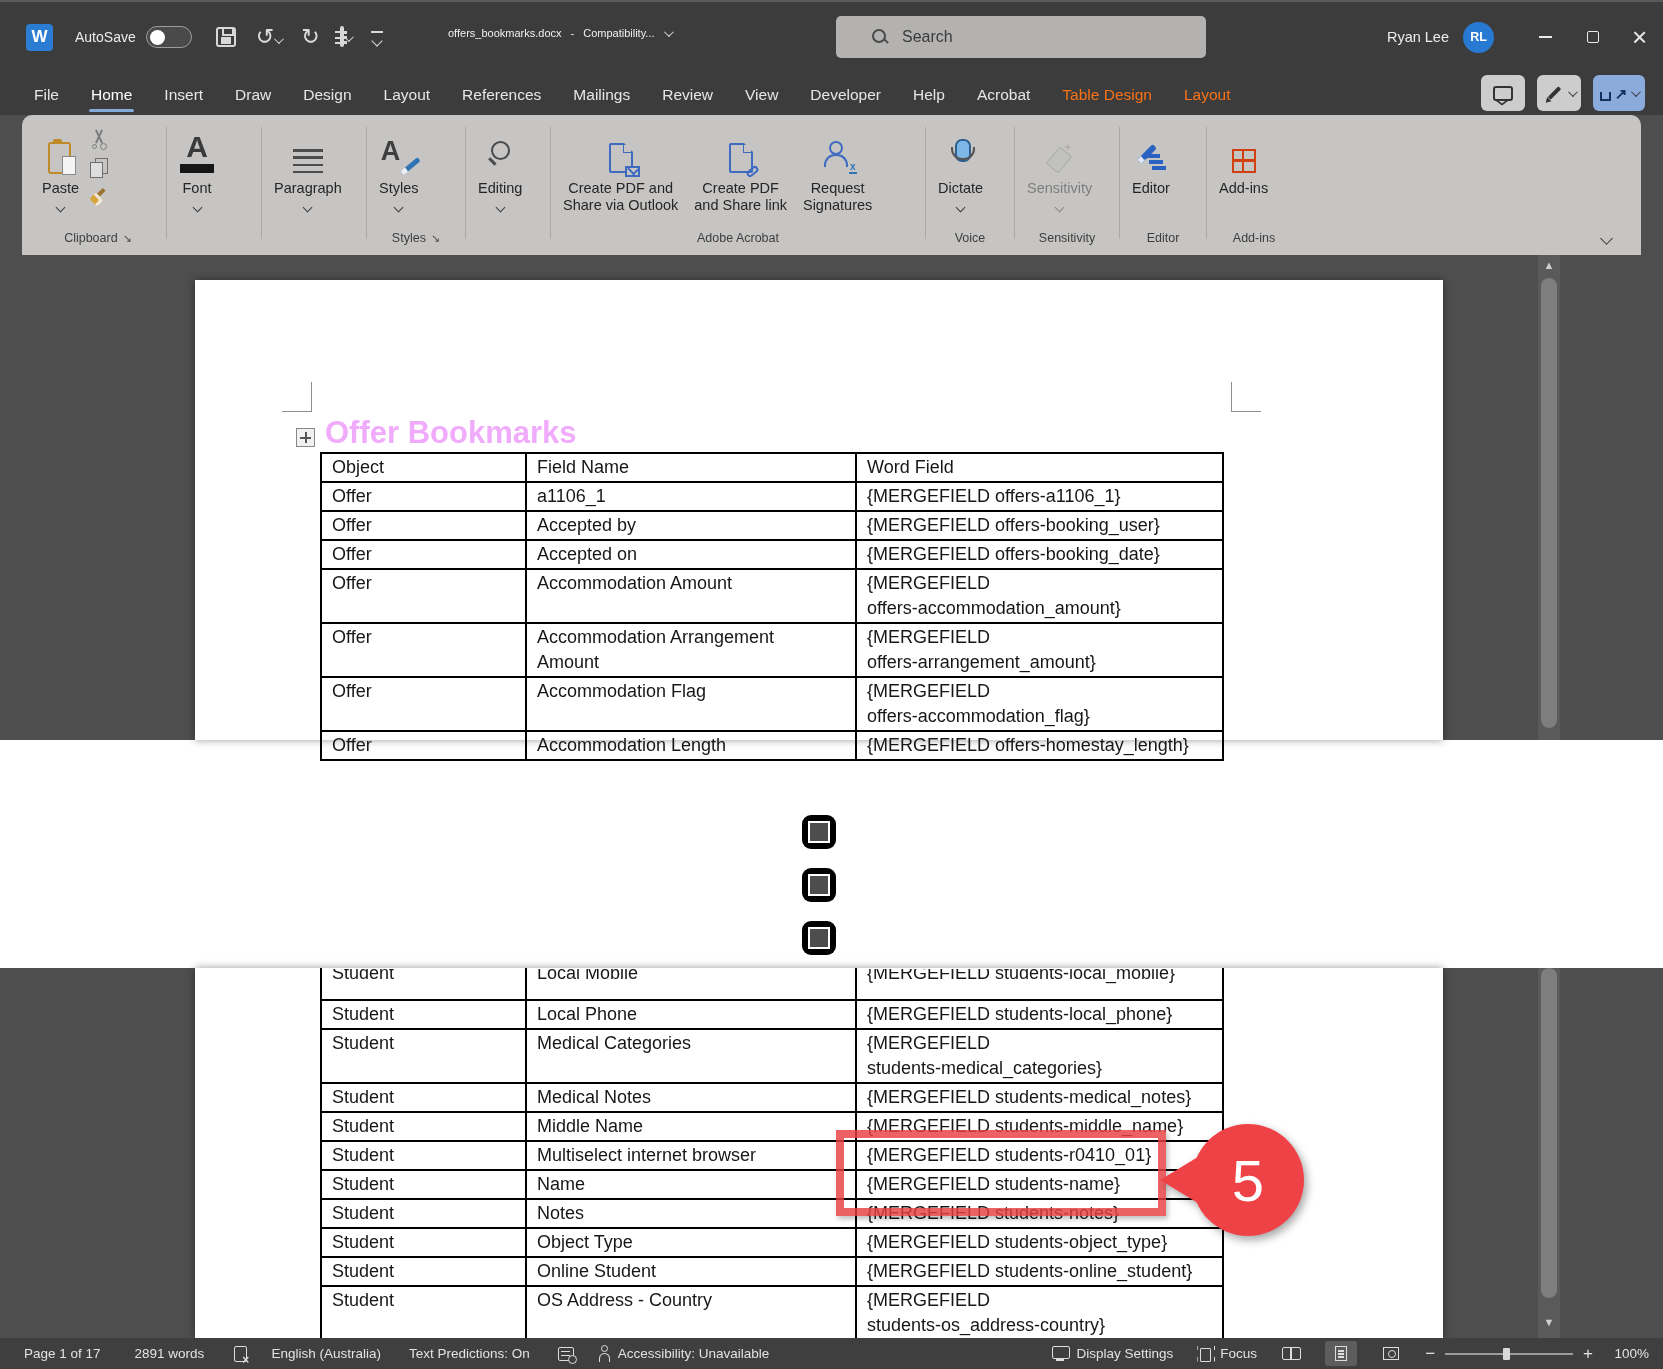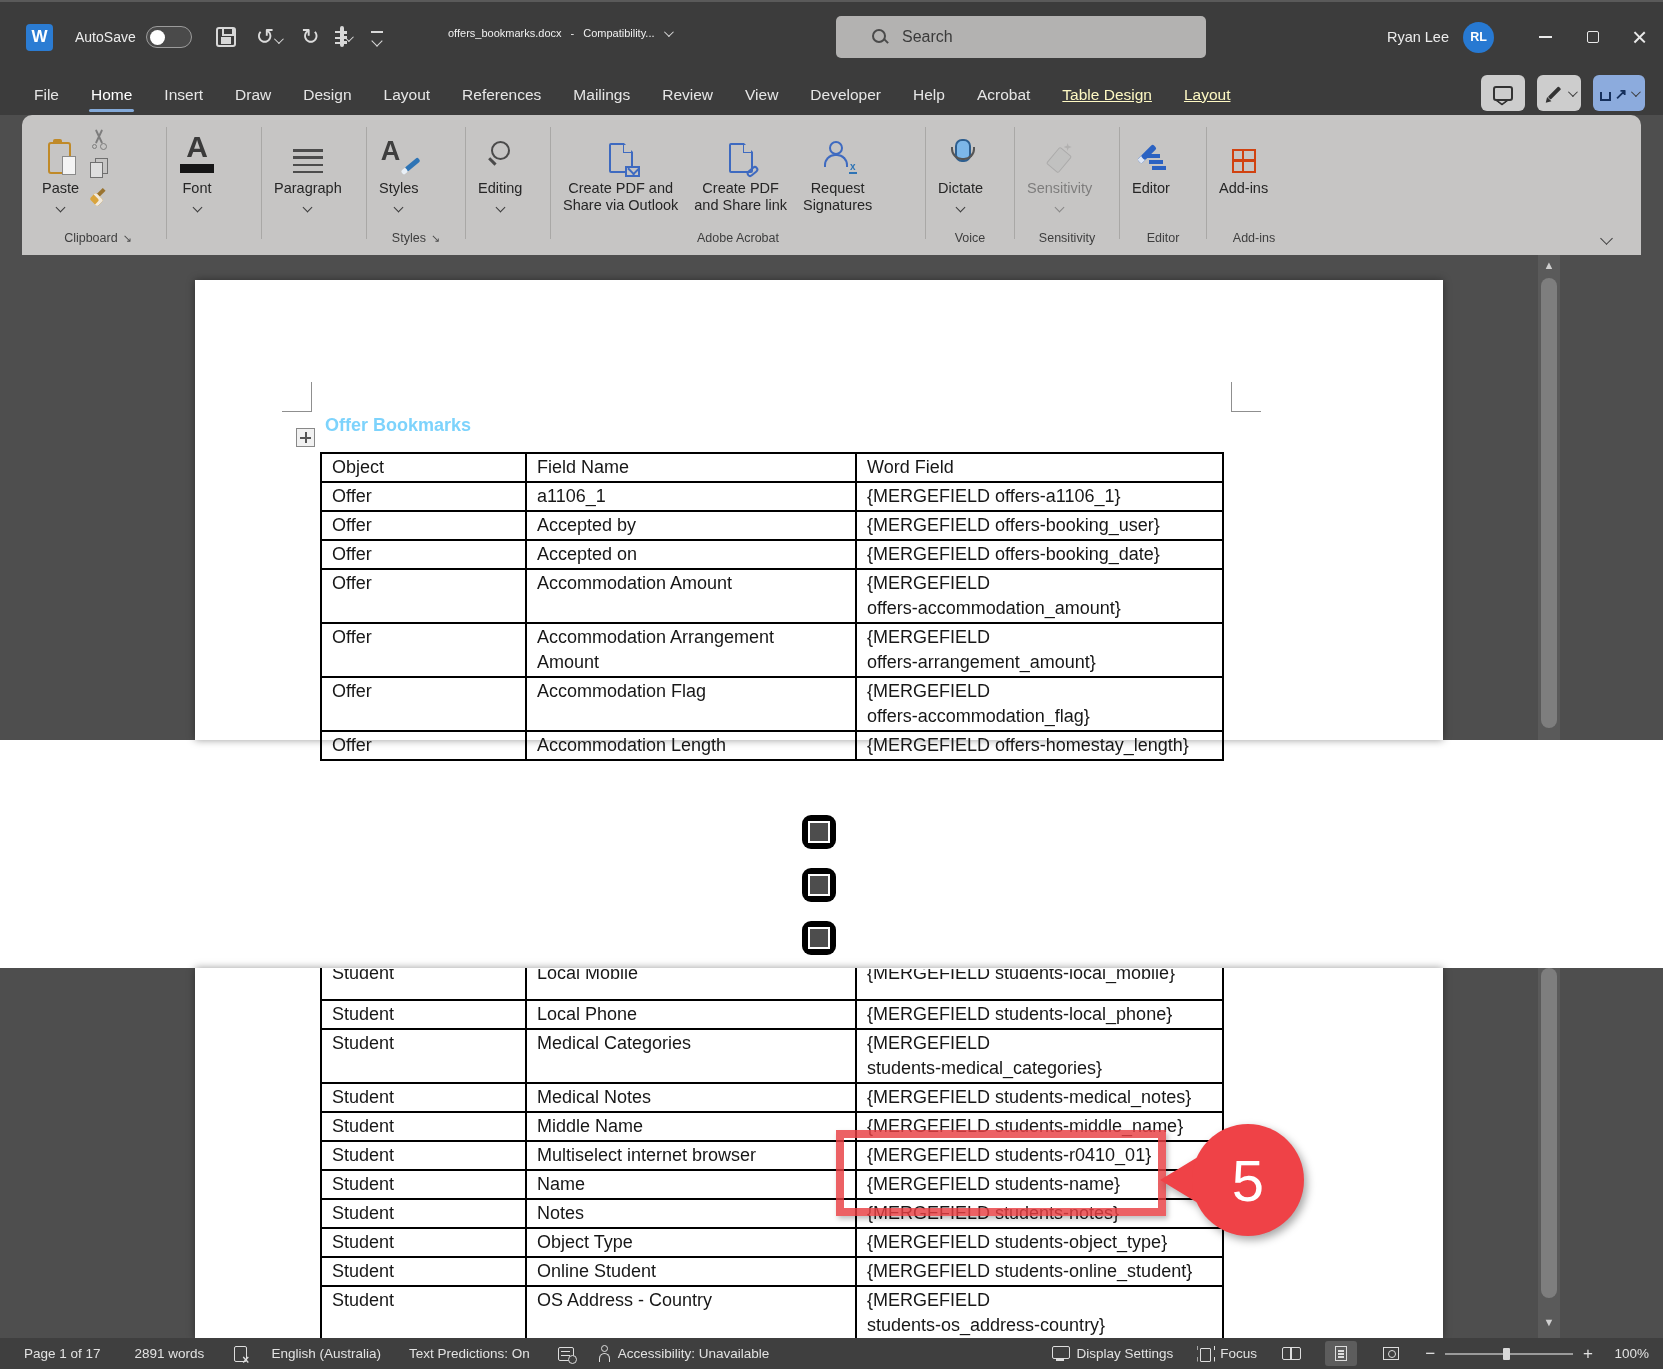--- a/index.html
+++ b/index.html
@@ -36,21 +36,21 @@
   .avatar{width:31px;height:31px;border-radius:50%;background:#2779d2;color:#fff;font-size:12.5px;font-weight:bold;display:flex;align-items:center;justify-content:center;margin-right:28px;}
   .winbtn{width:47px;height:56px;display:flex;align-items:center;justify-content:center;color:#eaeaea;}
   .ic-min{width:13px;height:2px;background:#eaeaea;}
   .ic-max{width:12px;height:12px;border:1.6px solid #eaeaea;border-radius:2px;}
 
   
   .tabrow{position:absolute;left:0;top:70px;width:100%;height:45px;display:flex;align-items:center;}
   .tab{padding:0 16px;font-size:15.5px;color:#e6e6e6;height:41px;display:flex;align-items:center;position:relative;}
   .tab.active{font-weight:normal;color:#fff;}
   .tab.active::after{content:"";position:absolute;left:14px;right:14px;bottom:3px;height:3px;border-radius:2px;background:#84aad9;}
-  .tab.ctx{color:#fef9c3;text-decoration:underline;}
+  .tab.ctx{color:#f97316;}
   .tabrow-buttons{position:absolute;right:18px;top:73px;display:flex;gap:12px;}
   .pillbtn{width:44px;height:36px;border-radius:6px;background:#cdcdcd;display:flex;align-items:center;justify-content:center;gap:4px;}
   .pillbtn.blue{background:#8cabdd;width:52px;}
   .ic-comment{position:relative;width:20px;height:15px;border:2px solid #333;border-radius:3px;}
   .ic-comment::after{content:"";position:absolute;left:3px;bottom:-6px;width:6px;height:6px;background:#cdcdcd;border-left:2px solid #333;border-bottom:2px solid #333;transform:rotate(-45deg) skew(8deg,8deg);clip-path:polygon(0 0,0 100%,100% 100%);}
   .ic-pencil{position:relative;width:20px;height:20px;}
   .ic-pencil::before{content:"";position:absolute;left:3px;top:8px;width:15px;height:4px;background:#333;border-radius:1px;transform:rotate(-45deg);}
   .ic-pencil::after{content:"";position:absolute;left:1px;top:15px;border-top:3px solid transparent;border-bottom:3px solid transparent;border-right:5px solid #333;transform:rotate(-45deg);}
   .ic-share-arrow{font-size:15px;font-weight:bold;color:#16305c;line-height:1;}
   .ic-share-box{width:11px;height:9px;border:2px solid #16305c;border-top:none;margin-top:6px;}
@@ -121,21 +121,21 @@
   .doc-top-bg{position:absolute;left:0;top:255px;width:1663px;height:485px;background:#4e4e4e;}
   .band{position:absolute;left:0;top:740px;width:1663px;height:228px;background:#fff;}
   .doc-bot-bg{position:absolute;left:0;top:968px;width:1663px;height:370px;background:#4e4e4e;}
   .page{position:absolute;background:#fff;box-shadow:0 0 8px rgba(0,0,0,.4);}
   .cropmark{position:absolute;width:30px;height:30px;}
   .cropmark.tl{border-right:1px solid #8f8f8f;border-bottom:1px solid #8f8f8f;}
   .cropmark.tr{border-left:1px solid #8f8f8f;border-bottom:1px solid #8f8f8f;}
   .movehandle{position:absolute;left:296px;top:428px;width:19px;height:19px;background:#f1f1f1;border:1px solid #888;}
   .movehandle::before{content:"";position:absolute;left:3px;top:7.5px;width:11px;height:2px;background:#555;}
   .movehandle::after{content:"";position:absolute;left:7.5px;top:3px;width:2px;height:11px;background:#555;}
-  .doc-heading{position:absolute;left:325px;top:415px;font-size:18px;font-weight:bold;color:#7dd3fc;}
+  .doc-heading{position:absolute;left:325px;top:415px;font-size:31px;font-weight:bold;color:#f0abfc;}
   table.wtbl{position:absolute;left:320px;border-collapse:collapse;table-layout:fixed;width:902px;}
   table.wtbl td{border:2px solid #000;padding:1px 10px;font-size:18px;color:#171717;vertical-align:top;line-height:25px;white-space:pre-line;overflow:hidden;}
   tr.h1{height:28px;} tr.h2{height:54px;} tr.hp{height:32px;} tr.he{height:6px;}
   table.wtbl col.c1{width:205px;} table.wtbl col.c2{width:330px;} table.wtbl col.c3{width:367px;}
   .tbl-bottom tr:first-child td{border-top:none;}
   .cut{height:29px;overflow:hidden;} .cut span{display:block;margin-top:-8px;}
   .sq{position:absolute;left:802px;width:34px;height:34px;background:#000;border-radius:9px;}
   .sq::before{content:"";position:absolute;left:6px;top:6px;width:18px;height:18px;background:#4d4d4d;border:2.5px solid #fff;}
 
   

